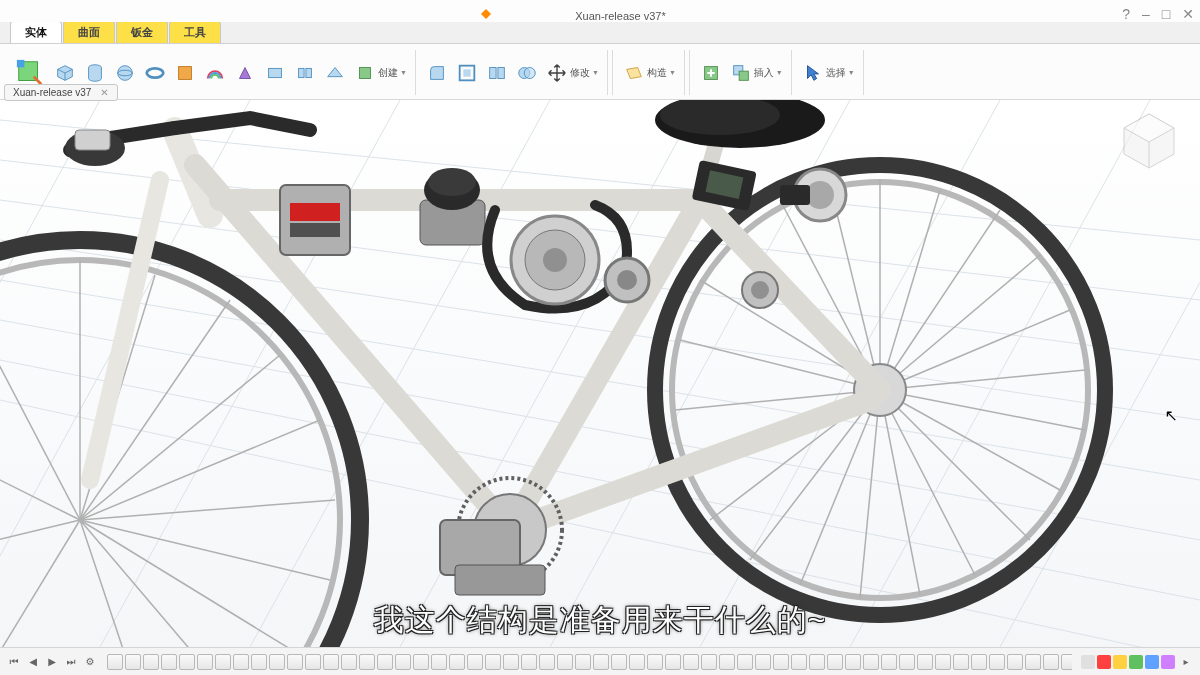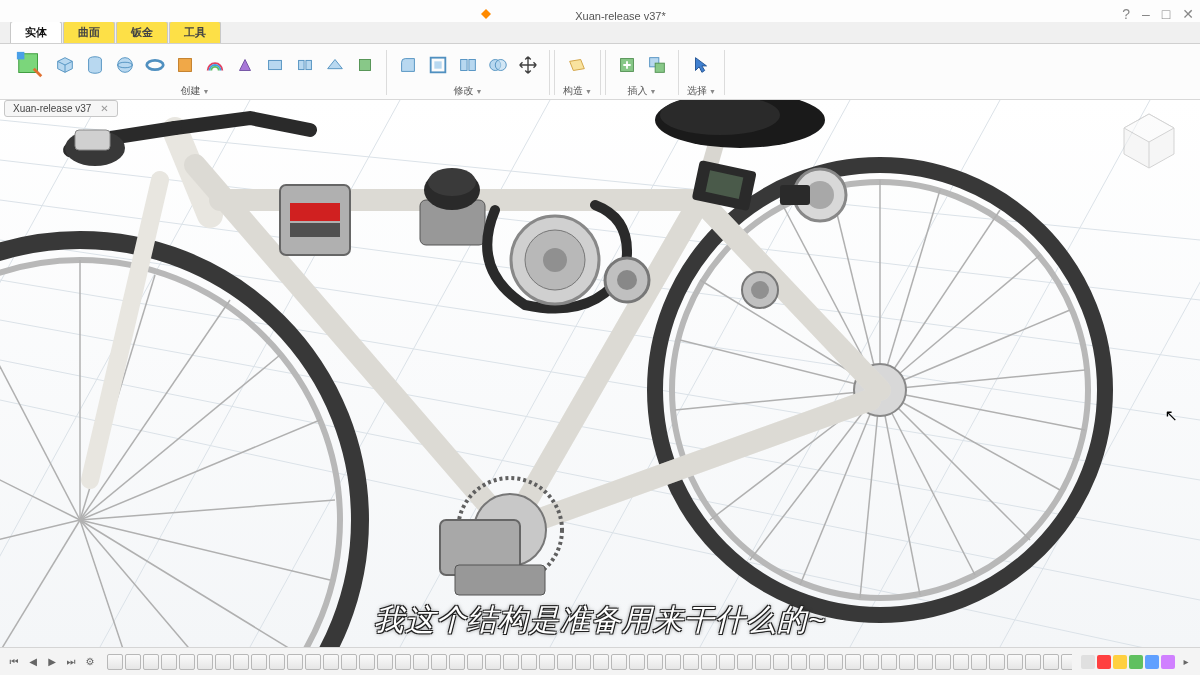--- a/index.html
+++ b/index.html
@@ -6,37 +6,37 @@
 body { width: 1200px; height: 675px; background: #f5f5f5; overflow: hidden; position: relative; }
 
 .title-bar { height: 22px; background: #fdfdfd; display: flex; align-items: flex-end; justify-content: center; position: relative; font-size: 11px; color: #555; padding-left: 41px; }
 .title-bar .right-controls { position: absolute; right: 6px; display: flex; gap: 12px; color: #888; font-size: 14px; }
 
 .tab-strip { height: 22px; background: #f0f0f0; display: flex; align-items: flex-end; padding-left: 10px; gap: 1px; border-bottom: 1px solid #d0d0d0; font-weight: bold; }
 .tab { padding: 3px 14px 3px 14px; font-size: 11px; color: #444; background: #fde047; border: 1px solid #c8c8c8; border-bottom: none; border-radius: 3px 3px 0 0; cursor: pointer; }
 .tab.active { background: #ffffff; color: #111; }
 
 .ribbon { height: 56px; background: #fcfcfc; display: flex; align-items: stretch; padding: 2px 6px 0 6px; border-bottom: 1px solid #d8d8d8; }
-.ribbon-group { display: flex; flex-direction: column; align-items: center; padding: 0 6px; text-align: center; }
+.ribbon-group { display: flex; flex-direction: row; align-items: center; padding: 0 6px; text-align: center; }
 .ribbon-icons { display: flex; gap: 4px; align-items: center; height: 38px; }
 .ribbon-label { font-size: 10px; color: #555; height: 14px; display: flex; align-items: center; gap: 2px; }
 .ribbon-label .caret { font-size: 7px; color: #888; }
 .sep { width: 1px; background: #dcdcdc; margin: 4px 2px; }
 .ico { width: 26px; height: 26px; border-radius: 3px; display: flex; align-items: center; justify-content: center; cursor: pointer; }
 .ico-lg { width: 36px; height: 36px; }
 .ico svg { width: 22px; height: 22px; }
 .ico-lg svg { width: 30px; height: 30px; }
 
-.breadcrumb-chip { position: absolute; top: 100px; left: 4px; background: #f6f6f6; border: 1px solid #c7c7c7; border-radius: 3px; padding: 2px 8px; font-size: 10px; color: #444; z-index: 5; }
+.breadcrumb-chip { position: absolute; top: 84px; left: 4px; background: #f6f6f6; border: 1px solid #c7c7c7; border-radius: 3px; padding: 2px 8px; font-size: 10px; color: #444; z-index: 5; }
 
 .viewport { position: absolute; top: 100px; left: 0; right: 0; bottom: 28px; background: #ffffff; overflow: hidden; }
 .grid-plane { position: absolute; inset: 0; }
 .bike { position: absolute; inset: 0; }
 
-.subtitle { position: absolute; bottom: 34px; left: 0; right: 0; text-align: center; font-size: 30px; color: #ffffff; text-shadow: -1px -1px 0 #222, 1px -1px 0 #222, -1px 1px 0 #222, 1px 1px 0 #222, 0 0 4px rgba(0,0,0,.7); font-weight: 500; z-index: 10; letter-spacing: 1px; font-style: italic; }
+.subtitle { position: absolute; bottom: 34px; left: 0; right: 0; text-align: center; font-size: 30px; color: #ffffff; text-shadow: -1px -1px 0 #222, 1px -1px 0 #222, -1px 1px 0 #222, 1px 1px 0 #222, 0 0 4px rgba(0,0,0,.7); font-weight: 500; z-index: 10; letter-spacing: 1px; }
 
 .timeline { position: absolute; bottom: 0; left: 0; right: 0; height: 28px; background: #f4f4f4; border-top: 1px solid #d5d5d5; display: flex; align-items: center; padding: 0 6px; gap: 3px; }
 .tl-btn { width: 16px; height: 16px; display: flex; align-items: center; justify-content: center; font-size: 10px; color: #666; cursor: pointer; }
 .tl-items { display: flex; gap: 2px; margin-left: 6px; overflow: hidden; flex: 1; }
 .tl-item { width: 16px; height: 16px; border: 1px solid #b8b8b8; border-radius: 2px; background: linear-gradient(#fafafa,#e6e6e6); flex-shrink: 0; }
 .tl-right { display: flex; gap: 2px; margin-left: 6px; }
 .tl-status { width: 14px; height: 14px; border-radius: 2px; }
 
 .viewcube { position: absolute; top: 106px; right: 16px; width: 70px; height: 70px; z-index: 6; opacity: 0.55; }
 

